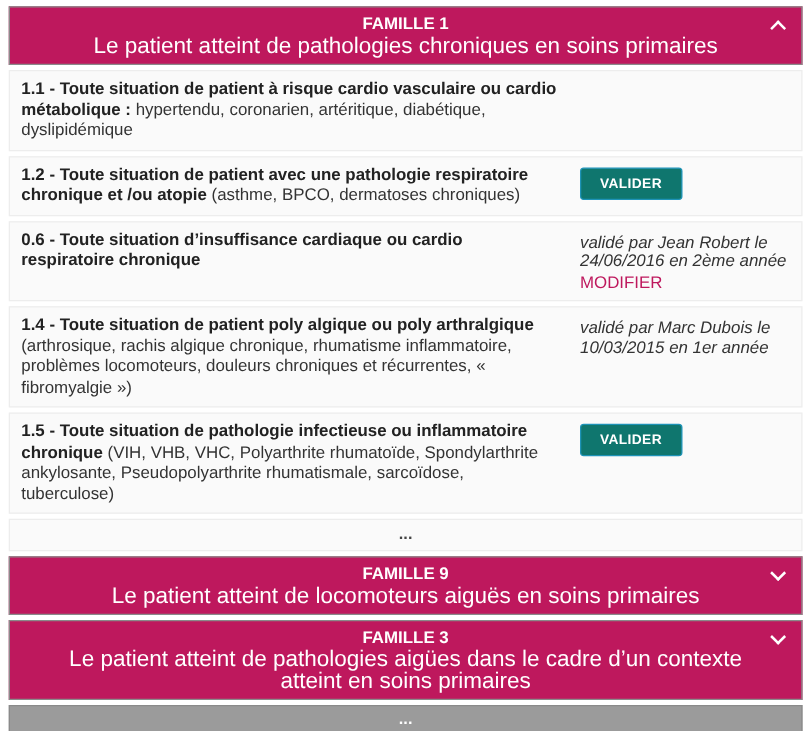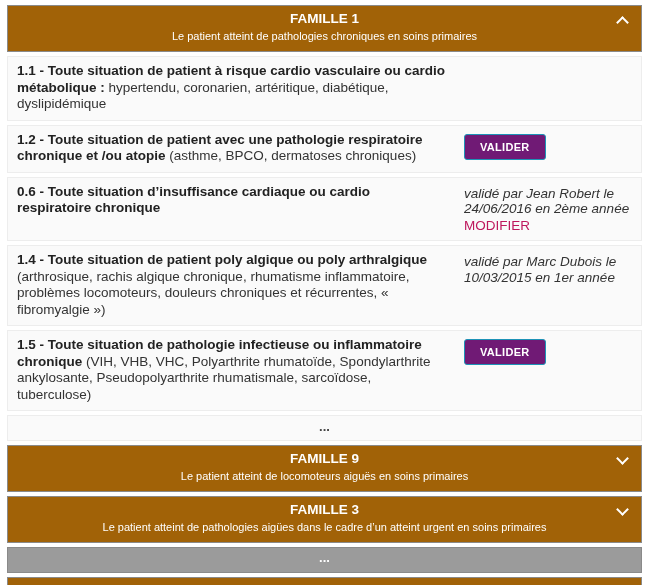--- a/index.html
+++ b/index.html
@@ -6,31 +6,31 @@
   body {
     width:649px; height:585px; overflow:hidden;
     font-family:"Liberation Sans", sans-serif;
     -webkit-font-smoothing:antialiased;
   }
   .wrap { padding:5px 7px 0 7px; }
 
   
   .fam-header {
     position:relative;
-    background:#a16207;
+    background:#be185d;
     border:1px solid #8a8a8a;
     color:#fff;
     text-align:center;
     padding:4px 34px 6px 34px;
     margin-top:4px;
     cursor:pointer;
   }
   .fam-header.first { margin-top:0; }
   .fam-title { font-weight:bold; font-size:13.5px; line-height:18px; }
-  .fam-sub   { font-size:11px; line-height:17px; }
+  .fam-sub   { font-size:18px; line-height:17px; }
 
   .chev {
     position:absolute; right:14px;
     width:7px; height:7px;
     border:solid #fff; border-width:2.5px 2.5px 0 0;
   }
   .chev.up   { top:12px; transform:rotate(-45deg); }
   .chev.down { top:8px;  transform:rotate(135deg); }
 
   
@@ -61,21 +61,21 @@
   }
   .modify {
     display:inline-block;
     margin-top:1px;
     color:#be185d;
     font-style:normal;
     cursor:pointer;
   }
   .btn-valider {
     display:inline-block;
-    background:#701a75;
+    background:#0f766e;
     border:1px solid #1d93b7;
     color:#fff;
     font-family:"Liberation Sans", sans-serif;
     font-weight:bold;
     font-size:11px;
     letter-spacing:.3px;
     padding:6px 15px;
     border-radius:3px;
     cursor:pointer;
   }
@@ -160,21 +160,21 @@
   <div class="ellipsis-row">...</div>
 
   <div class="fam-header">
     <div class="fam-title">FAMILLE 9</div>
     <div class="fam-sub">Le patient atteint de locomoteurs aiguës en soins primaires</div>
     <span class="chev down"></span>
   </div>
 
   <div class="fam-header">
     <div class="fam-title">FAMILLE 3</div>
-    <div class="fam-sub">Le patient atteint de pathologies aigües dans le cadre d’un atteint urgent en soins primaires</div>
+    <div class="fam-sub">Le patient atteint de pathologies aigües dans le cadre d’un contexte atteint en soins primaires</div>
     <span class="chev down"></span>
   </div>
 
   <div class="ellipsis-gray">...</div>
 
   <div class="fam-header">
     <div class="fam-title">FAMILLE 10</div>
 
     <span class="chev down"></span>
   </div>

